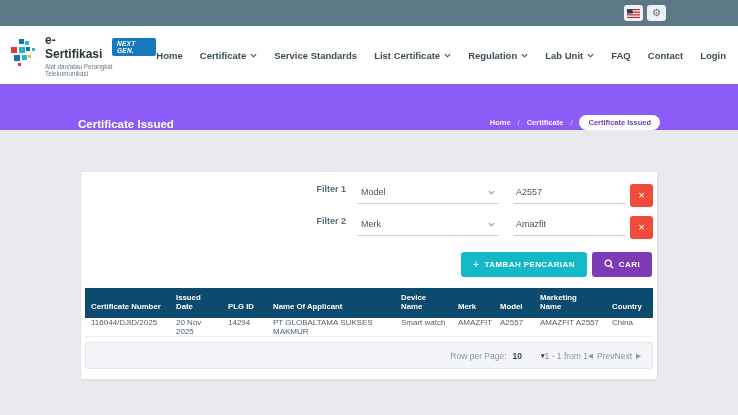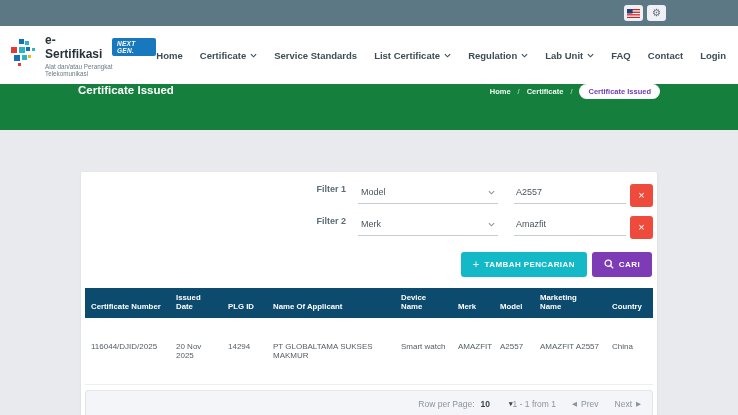--- a/index.html
+++ b/index.html
@@ -22,21 +22,21 @@
   .brand-name { font-size:12px; font-weight:bold; color:#263238; }
   .brand-badge { background:#1878be; color:#fff; font-size:6.5px; font-weight:bold;
                  font-style:italic; padding:2px 5px; border-radius:2px; letter-spacing:.3px; }
   .brand-tagline { font-size:6.3px; color:#6b7a84; margin-top:2px; }
   .nav { display:flex; align-items:center; gap:17px; }
   .nav-item { display:flex; align-items:center; gap:4px; font-size:9.5px; font-weight:bold;
               color:#3c4d56; cursor:pointer; white-space:nowrap; }
   .chev { width:7px; height:5px; }
 
   
-  .banner { height:46px; background:#15803d; display:flex; align-items:flex-start;
+  .banner { height:46px; background:#8b5cf6; display:flex; align-items:flex-end;
             justify-content:space-between; padding:0 78px; }
   .banner h1 { font-size:11.5px; font-weight:bold; color:#ffffff; }
   .breadcrumb { display:flex; align-items:center; gap:7px; font-size:7.5px;
                 color:rgba(255,255,255,.95); }
   .crumb { cursor:pointer; font-weight:bold; }
   .crumb-sep { color:rgba(255,255,255,.75); }
   .crumb-pill { background:#ffffff; color:#6e3cb5; font-weight:bold;
                 padding:3px 9px; border-radius:10px; }
 
   
@@ -60,31 +60,31 @@
   .btn { border:none; border-radius:3px; height:25px; display:flex; align-items:center;
          gap:5px; color:#fff; font-size:8px; font-weight:bold; letter-spacing:.4px;
          padding:0 12px; cursor:pointer; font-family:"Liberation Sans", sans-serif; }
   .btn-teal { background:#13b9c6; }
   .btn-purple { background:#7d3cb5; }
   .plus-glyph { font-size:11px; font-weight:normal; line-height:1; }
 
   table { width:568px; margin:0 auto; border-collapse:collapse; table-layout:fixed; }
   thead th { background:#0c4a6e; color:#ffffff; font-size:7.8px; font-weight:bold;
              text-align:left; vertical-align:bottom; padding:5px 6px 7px; }
-  tbody td { font-size:8px; color:#53606a; padding:24px 6px; vertical-align:top;
+  tbody td { font-size:8px; color:#53606a; padding:0 6px; vertical-align:top;
              border-bottom:1px solid #eceef1;margin-top:43px; }
 
   .pagination { width:568px; margin:5px auto 0; height:27px; background:#f4f5f9;
                 border:1px solid #e3e5ec; border-radius:3px; display:flex; align-items:center;
                 justify-content:flex-end; padding:0 11px; font-size:8.5px; color:#8b939e; }
   .pag-left { display:flex; align-items:center; gap:6px; }
   .rpp-value { color:#39434c; font-weight:bold; cursor:pointer; display:flex;
                align-items:center; gap:19px; }
   .caret { font-size:7px; color:#39434c; }
-  .pag-right { display:flex; align-items:center; gap:16px; }
+  .pag-right { display:flex; align-items:center; }
   .pag-nav { display:flex; align-items:center; gap:4px; cursor:pointer; color:#8b939e; }
   .arrow-glyph { font-size:6.5px; }
 </style>
 </head>
 <body>
 
 <div class="screen">
 
   <div class="topbar">
     <button class="util-btn">

